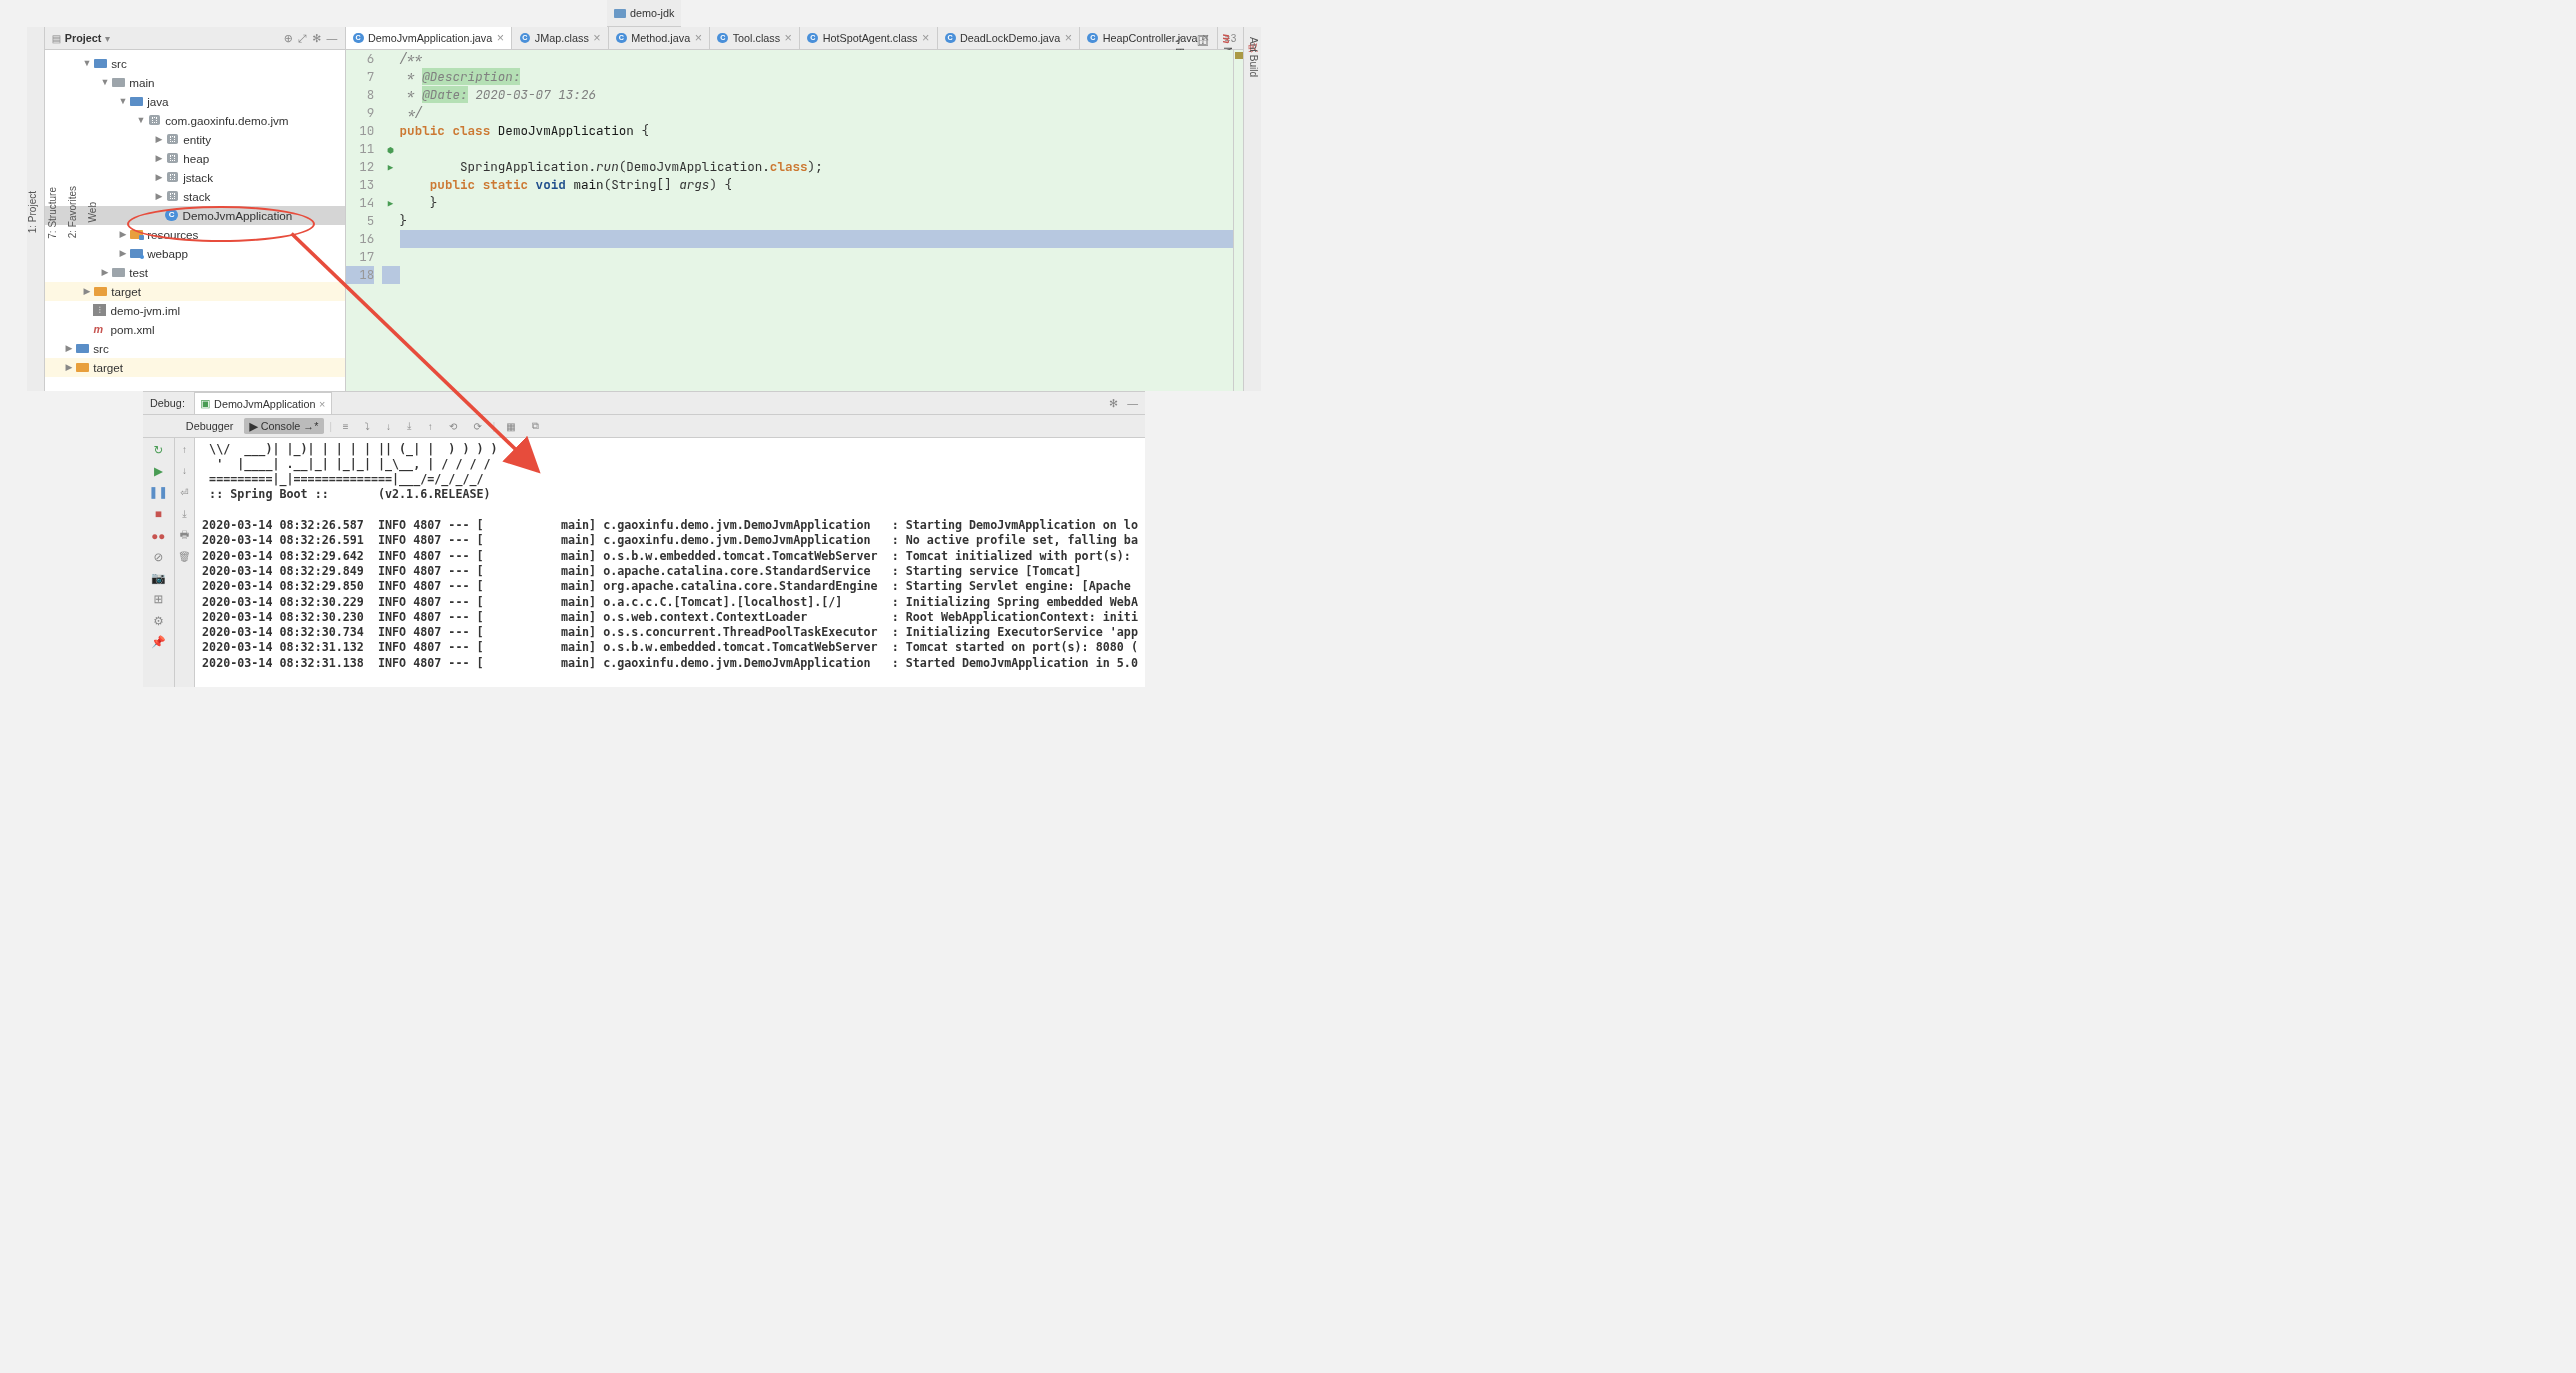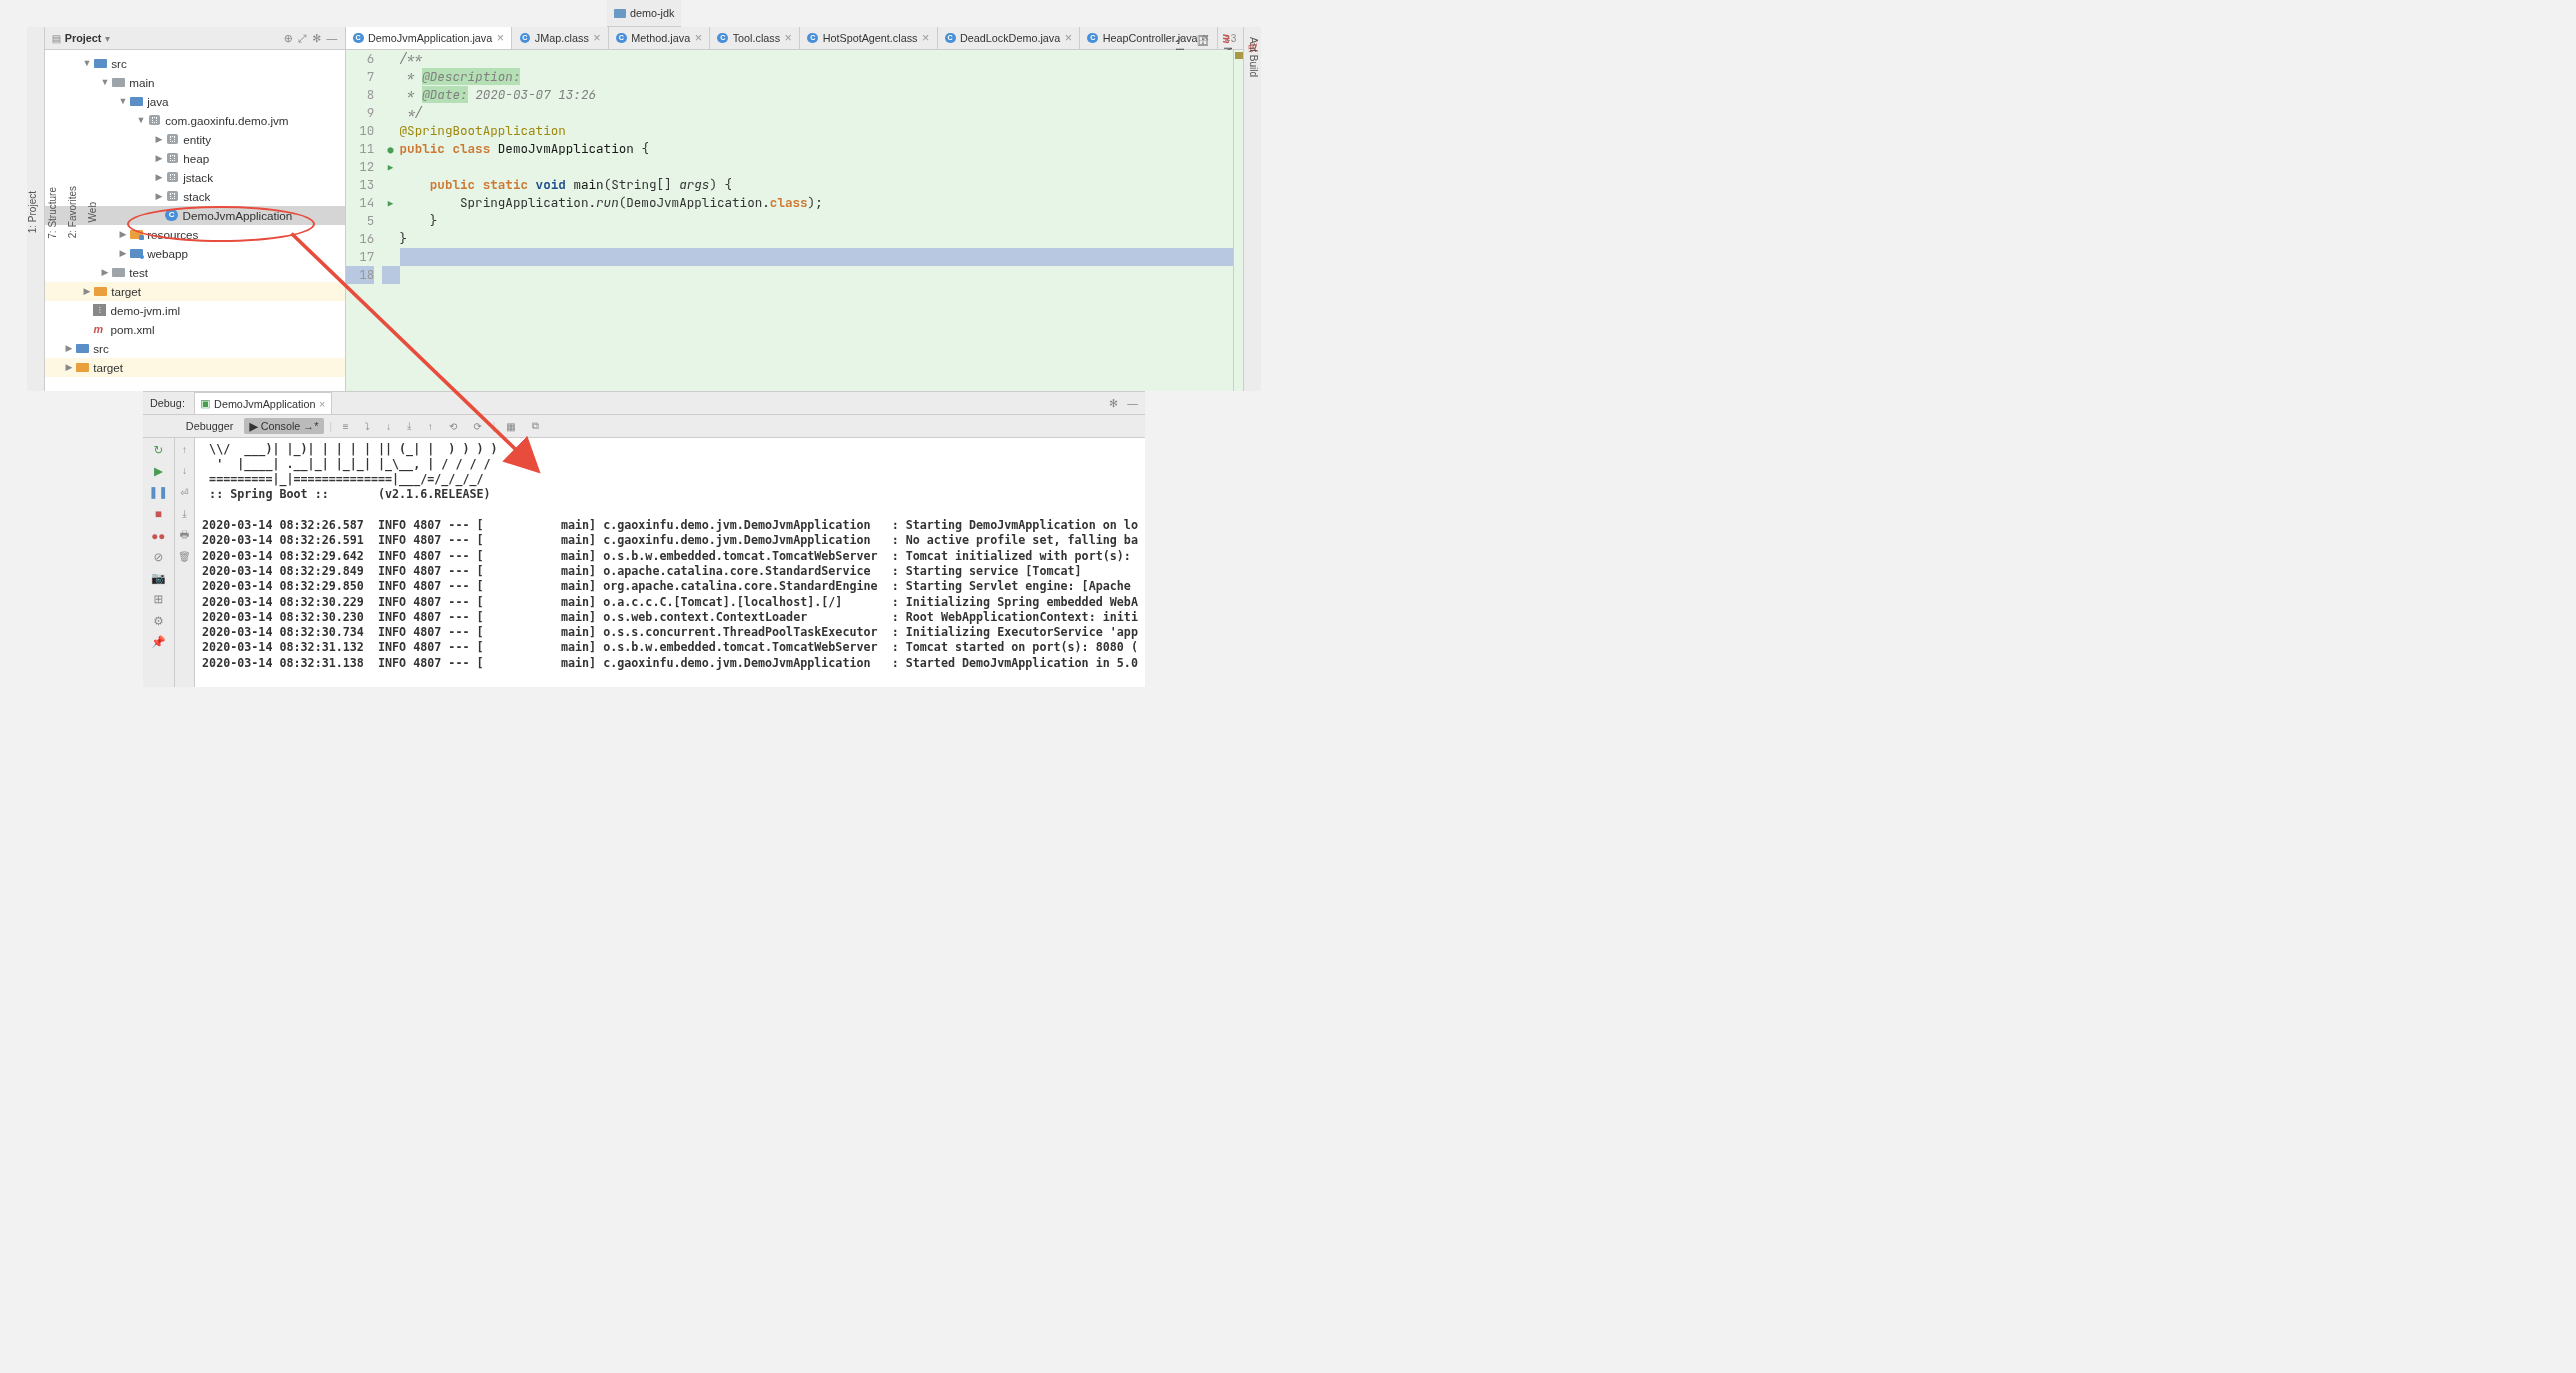--- a/index.html
+++ b/index.html
@@ -291,25 +291,24 @@
             <div class="line" style="text-align:center"></div>
             <div class="line" style="text-align:center"></div>
             <div class="line" style="text-align:center"></div>
             <div class="line sel-line" style="text-align:center"></div>
           </div>
         <div class="code-lines" id="code-lines">
             <div class="line"><span class="kw-green">/**</span></div>
             <div class="line"><span class="kw-green"> * <span class="anno-bg">@Description:</span></span></div>
             <div class="line"><span class="kw-green"> * <span class="anno-bg">@Date:</span> 2020-03-07 13:26</span></div>
             <div class="line"><span class="kw-green"> */</span></div>
-            <div class="line"><span class="anno">@SpringBootApplication</span></div>
             <div class="line"><span class="kw-orange">public class</span> <span class="ident">DemoJvmApplication</span> {</div>
             <div class="line"></div>
+            <div class="line">        SpringApplication.<span class="italic">run</span>(DemoJvmApplication.<span class="kw-orange">class</span>);</div>
             <div class="line">    <span class="kw-orange">public static</span> <span class="kw-blue">void</span> <span class="ident">main</span>(String[] <span class="italic">args</span>) {</div>
-            <div class="line">        SpringApplication.<span class="italic">run</span>(DemoJvmApplication.<span class="kw-orange">class</span>);</div>
             <div class="line">    }</div>
             <div class="line">}</div>
             <div class="line sel-line"></div>
           </div>
         <div style="width:10.8px;background:#e6f5e6;border-left:0.9px solid #ccc;position:relative">
           <div style="position:absolute;top:1.8px;right:0.9px;width:7.2px;height:7.2px;background:#aa9944"></div>
         </div>
       </div>
     </div>
 

